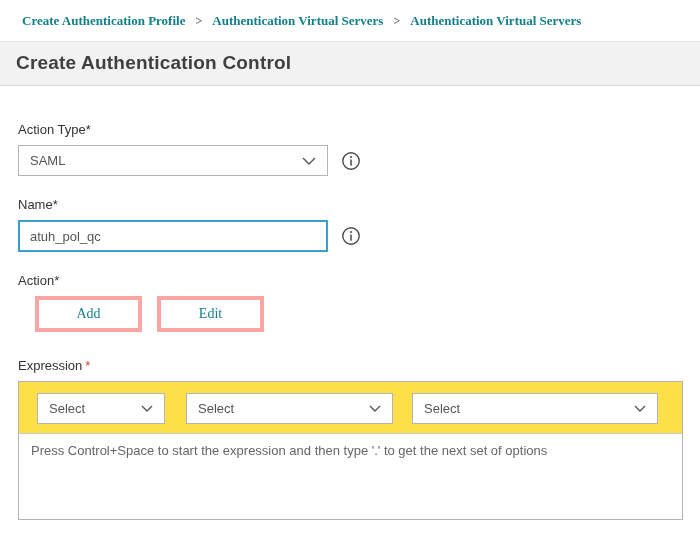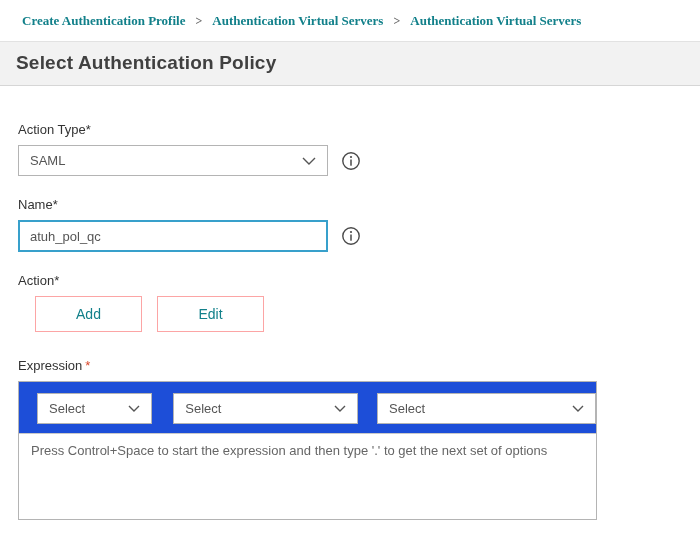--- a/index.html
+++ b/index.html
@@ -63,34 +63,34 @@
 
   .info-icon {
     margin-left: 13px;
     display: inline-flex; align-items: center;
     cursor: pointer;
   }
 
   .btn {
     width: 107px; height: 36px;
     background: #fff;
-    border: 1px solid #fca5a5;
+    border: 4px solid #fca5a5;
     color: #12808A;
     font-size: 14px;
-    font-family: Liberation Sans, sans-serif;
+    font-family: Liberation Serif, serif;
     cursor: pointer;
   }
   .btn-add { margin-left: 17px; }
   .btn-edit { margin-left: 15px; }
 
   
   .expression-box {
-    width: 579px;
+    width: 665px;
     border: 1px solid #b4b4b4;
-    background: #1d4ed8;
+    background: #fde047;
   }
   .expr-selects {
     display: flex;
     padding: 11px 0 9px 18px;
   }
   .expr-select-1 { width: 128px; }
   .expr-select-2 { width: 207px; margin-left: 21px; }
   .expr-select-3 { width: 246px; margin-left: 19px; }
 
   .expr-text {
@@ -107,21 +107,21 @@
   .expr-text::placeholder { color: #666; opacity: 1; }
 </style>
 </head>
 <body>
 
 <nav class="breadcrumb">
   <a href="#" class="crumb">Create Authentication Profile</a><span class="crumb-sep">&gt;</span><a href="#" class="crumb">Authentication Virtual Servers</a><span class="crumb-sep">&gt;</span><a href="#" class="crumb">Authentication Virtual Servers</a>
 </nav>
 
 <div class="title-bar">
-  <h1>Select Authentication Policy</h1>
+  <h1>Create Authentication Control</h1>
 </div>
 
 <div class="form">
 
   <div class="field">
     <label class="label"><span>Action Type</span><span class="req">*</span></label>
     <div class="control-row">
       <div class="select">
         <span>SAML</span>
         <span class="chev">

